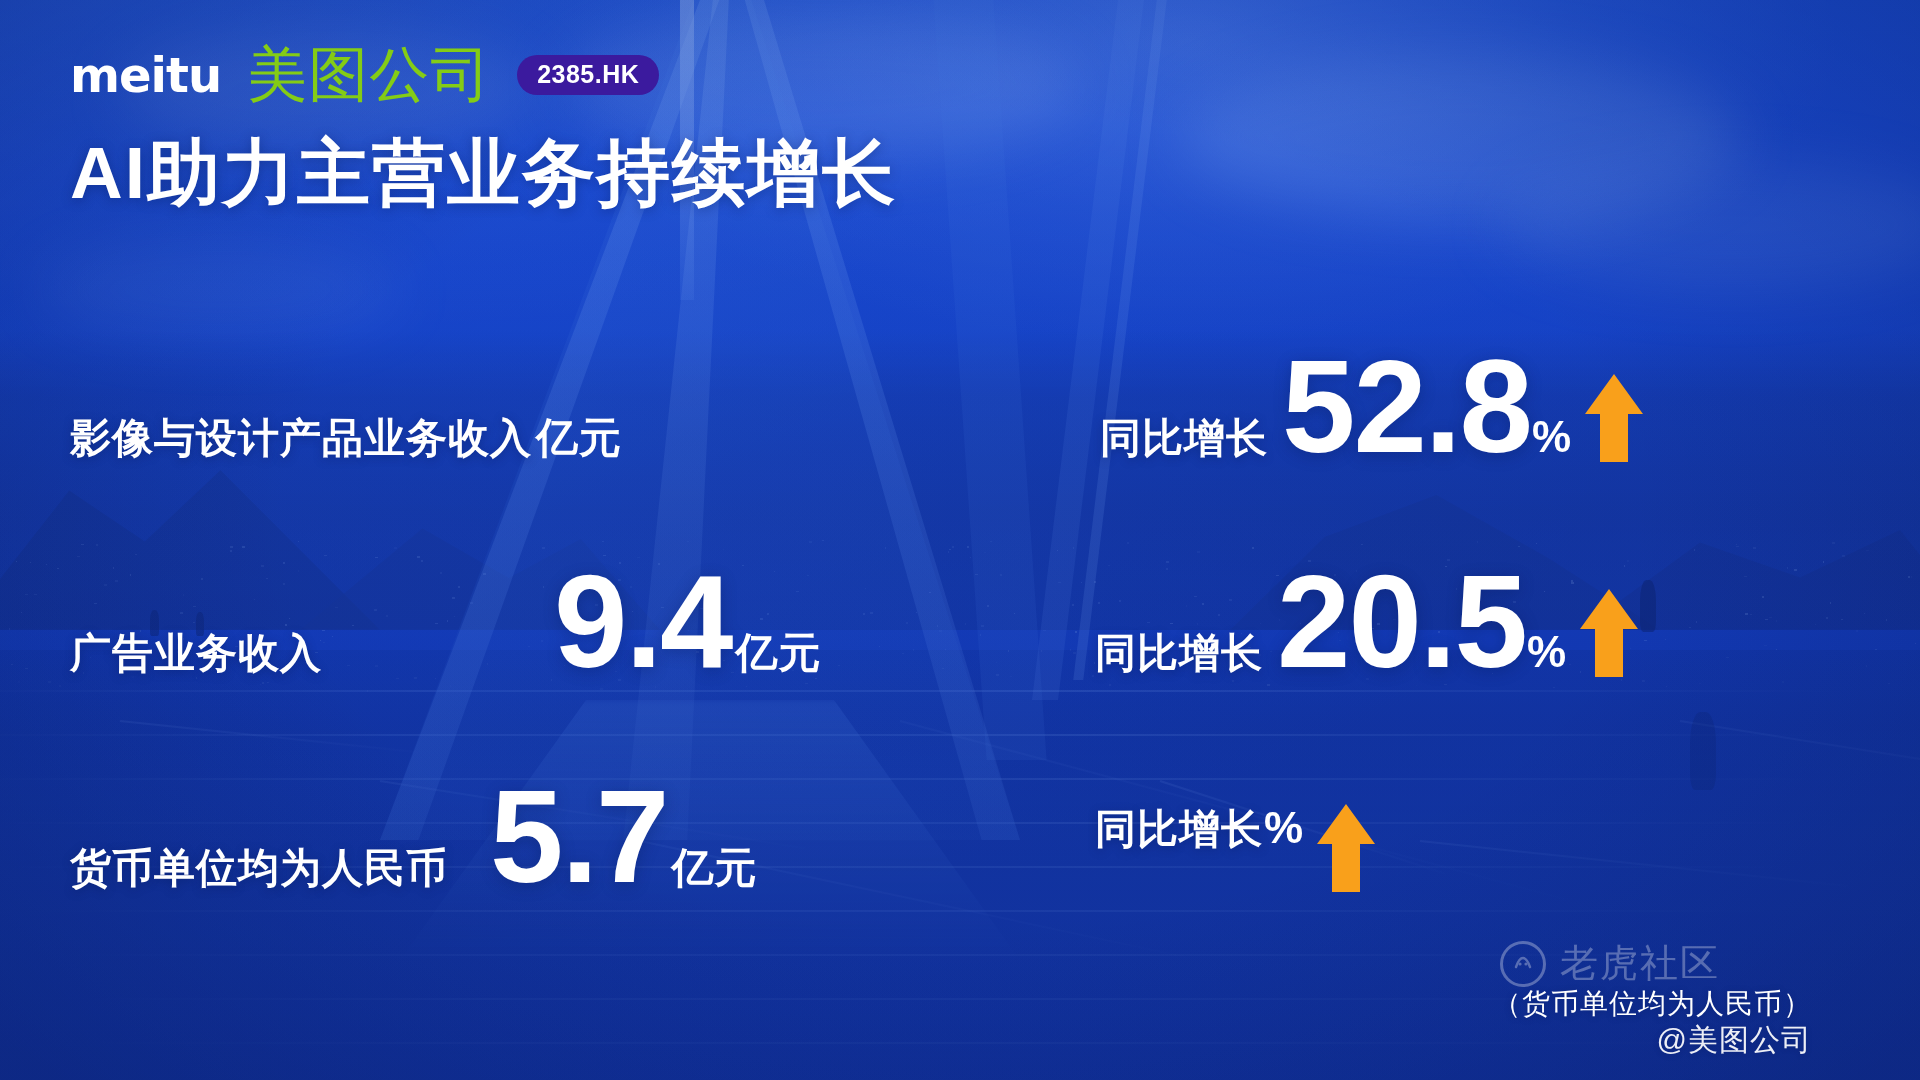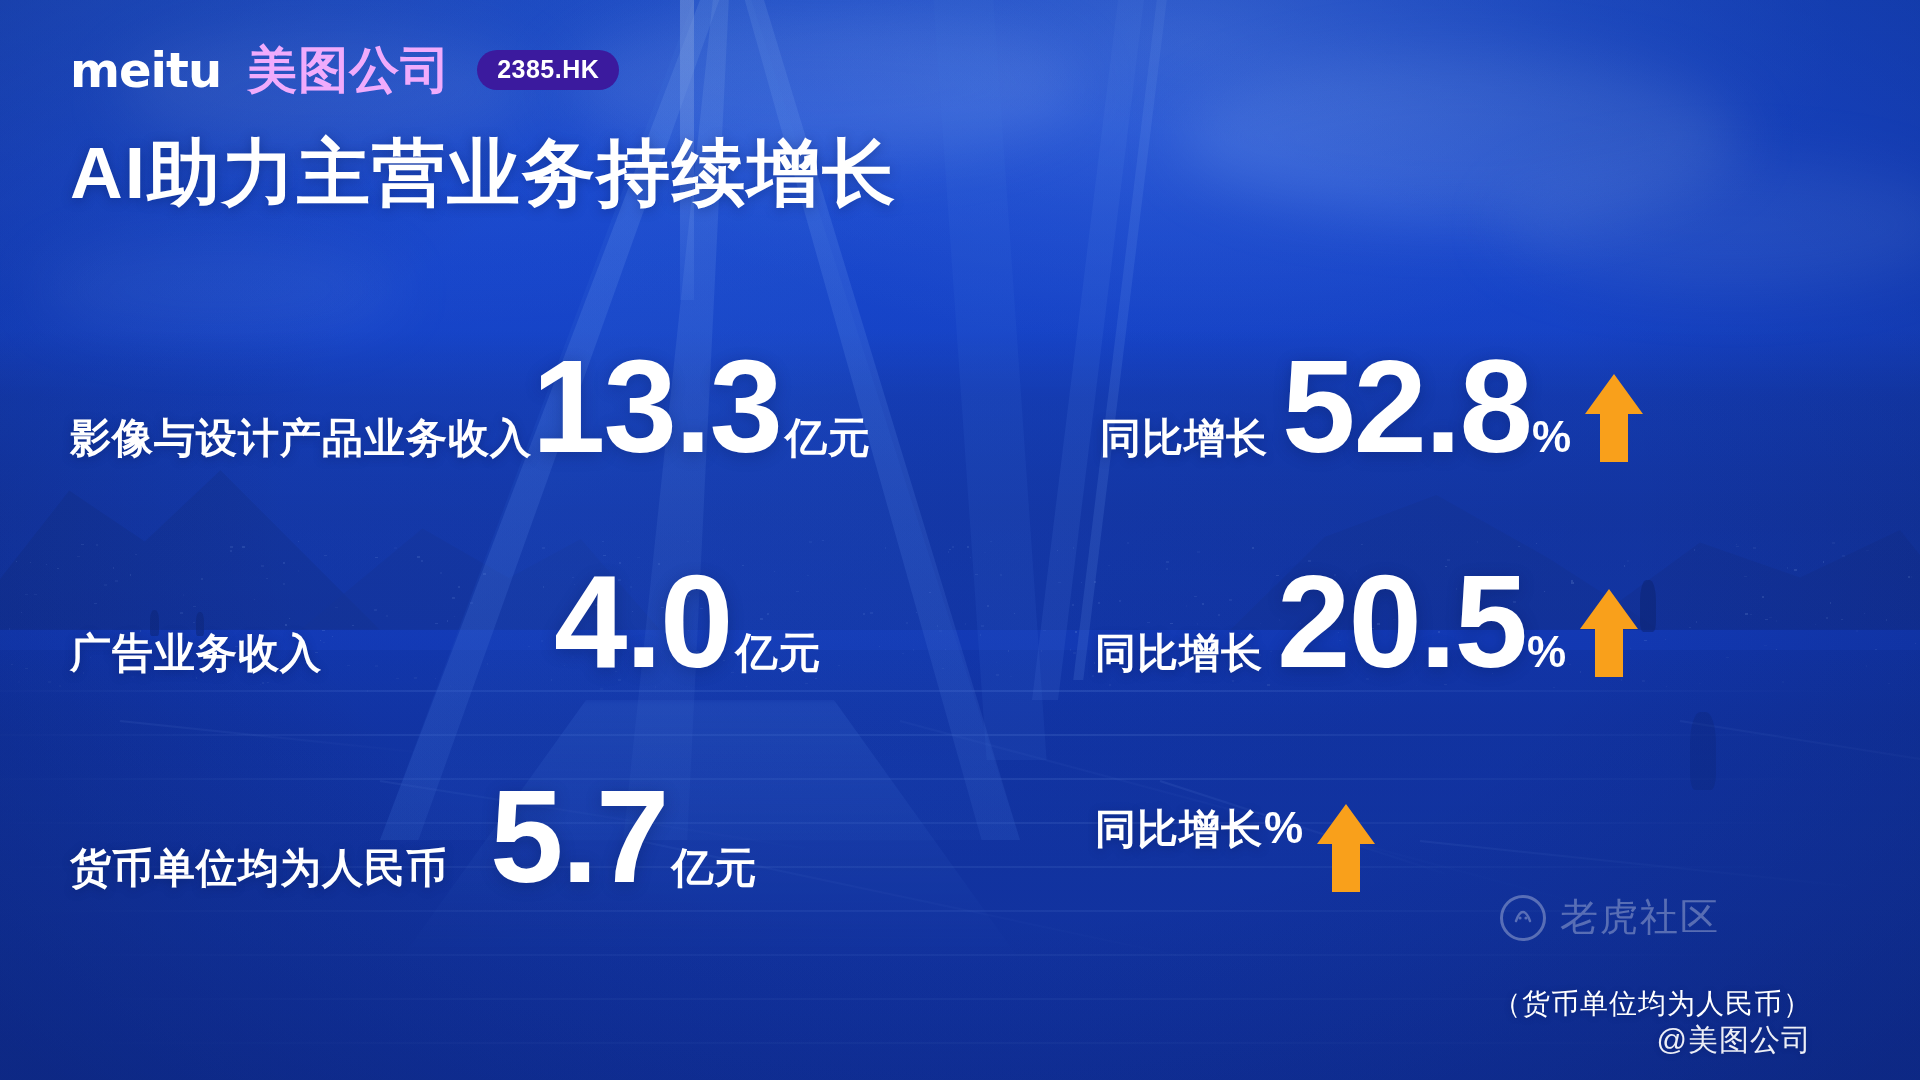--- a/index.html
+++ b/index.html
@@ -130,21 +130,21 @@
   .brand-row {
     position:absolute; left:70px; top:45px;
     display:flex; align-items:center; gap:26px;
   }
   .logo-meitu {
     font-size:48px; font-weight:700; color:#ffffff;
     letter-spacing:-1px; line-height:1;
     font-family:"DejaVu Sans","Liberation Sans",sans-serif;
   }
   .logo-cn {
-    font-size:50px; font-weight:700; color:#f0abfc; line-height:1;
+    font-size:60px; font-weight:400; color:#84cc16; line-height:1;
     letter-spacing:1px;
   }
   .ticker-badge {
     background:#3b1a9e;
     color:#ffffff;
     font-size:25px; font-weight:700;
     padding:7px 20px 8px;
     border-radius:22px;
     line-height:1;
     letter-spacing:0.5px;
@@ -221,21 +221,21 @@
   .r2 .spacer { display:inline-block; width:232px; }
   .r3 .spacer { display:inline-block; width:42px; }
 
   .footnote {
     position:absolute; right:108px; top:985px;
     font-size:28px; color:#ffffff; letter-spacing:1px;
     text-shadow:0 1px 6px rgba(6,22,80,0.4);
   }
 
   .watermark {
-    position:absolute; right:200px; top:892px;
+    position:absolute; right:200px; top:938px;
     display:flex; align-items:center; gap:14px;
     opacity:0.30;
   }
   .wm-logo {
     width:46px; height:46px; border-radius:50%;
     border:3px solid #ffffff;
     display:flex; align-items:center; justify-content:center;
   }
   .wm-text { font-size:38px; color:#ffffff; letter-spacing:2px; font-weight:400; }
 
@@ -637,38 +637,37 @@
     </div>
 
     <div class="headline">AI助力主营业务持续增长</div>
 
     <div class="rows">
 
       <div class="row r1">
         <div class="row-left">
           <span class="lbl">影像与设计产品业务收入</span>
           <span class="spacer"></span>
-          <span class="bignum">13.3</span>
           <span class="unit">亿元</span>
         </div>
         <div class="row-right">
           <span class="yoy">同比增长</span>
           <span class="pct-num">52.8</span>
           <span class="pct-sign">%</span>
           <svg class="arrow-up" viewBox="0 0 62 92">
             <polygon points="31,2 60,42 45,42 45,90 17,90 17,42 2,42" fill="#F9A01B"></polygon>
           </svg>
         </div>
       </div>
 
       <div class="row r2">
         <div class="row-left">
           <span class="lbl">广告业务收入</span>
           <span class="spacer"></span>
-          <span class="bignum">4.0</span>
+          <span class="bignum">9.4</span>
           <span class="unit">亿元</span>
         </div>
         <div class="row-right">
           <span class="yoy">同比增长</span>
           <span class="pct-num">20.5</span>
           <span class="pct-sign">%</span>
           <svg class="arrow-up" viewBox="0 0 62 92">
             <polygon points="31,2 60,42 45,42 45,90 17,90 17,42 2,42" fill="#F9A01B"></polygon>
           </svg>
         </div>

